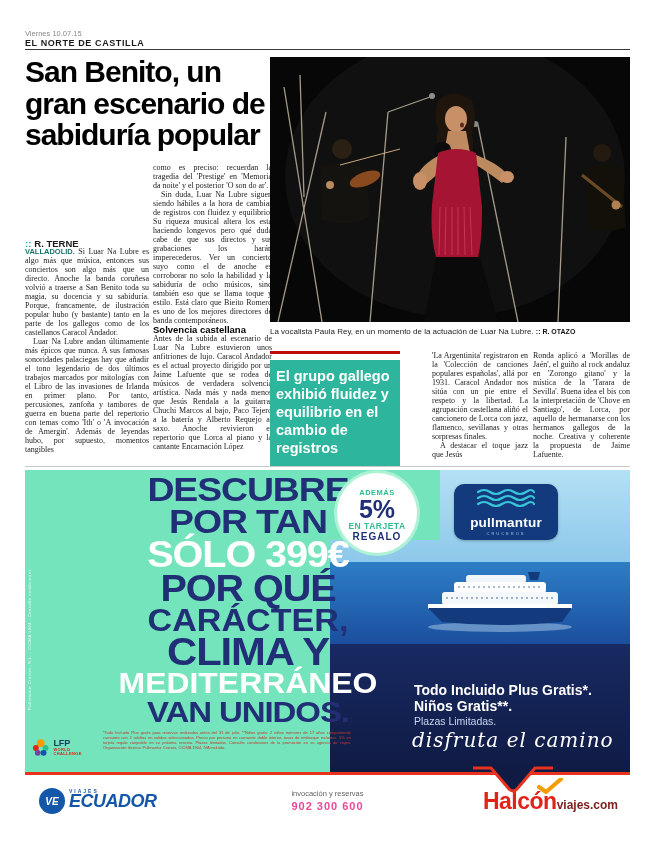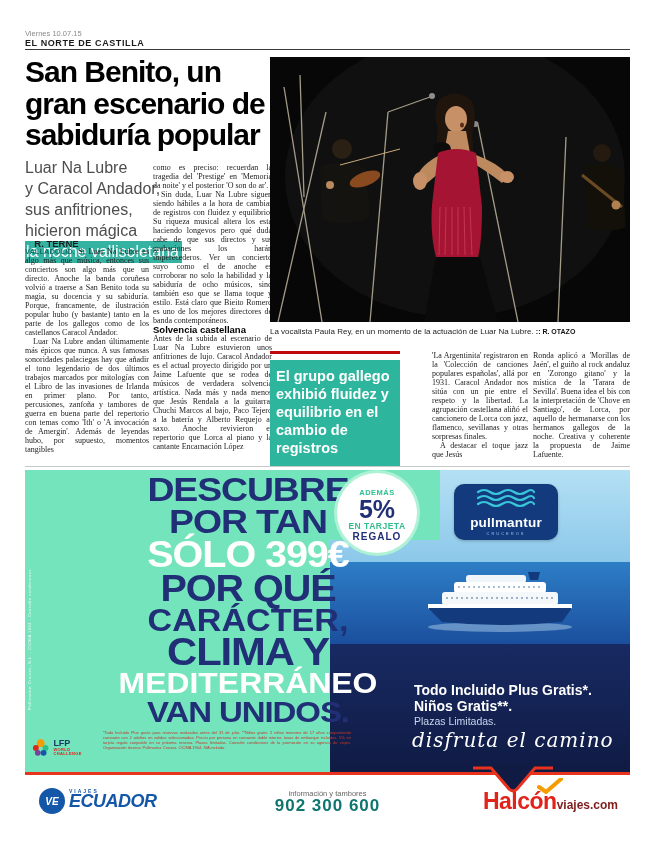--- a/index.html
+++ b/index.html
@@ -100,47 +100,40 @@
   
   .bar{left:25px;top:781px;right:20px;height:40px;display:flex;align-items:center;justify-content:space-between;
        padding:0 6px;box-sizing:border-box;}
   .ve{display:flex;align-items:flex-start;gap:4px;margin-left:8px;}
   .ve-globe{width:26px;height:26px;border-radius:50%;background:#1456a8;color:#fff;font-weight:800;
             font-style:italic;font-size:10px;display:flex;align-items:center;justify-content:center;}
   .ve-small{font-size:5px;font-weight:800;letter-spacing:2px;color:#1456a8;}
   .ve-big{font-size:18px;font-weight:800;font-style:italic;color:#1456a8;letter-spacing:-.5px;line-height:15px;}
   .phone-wrap{position:absolute;left:50%;transform:translateX(-50%);text-align:center;}
   .phone-label{font-size:7.5px;color:#666;}
-  .phone{font-size:17px;font-weight:800;color:#0f766e;letter-spacing:1px;line-height:16px;}
+  .phone{font-size:11px;font-weight:800;color:#ec4899;letter-spacing:1px;line-height:16px;}
   .halcon{position:relative;margin-right:6px;white-space:nowrap;}
   .halcon-name{font-size:23px;font-weight:800;color:#e2231a;letter-spacing:-.5px;}
   .halcon-suffix{font-size:12px;font-weight:700;color:#7f1d1d;}
   .halcon-check{position:absolute;left:54px;top:-10px;}
 </style>
 </head>
 <body>
 
 <div class="page">
 
   <div class="abs hdr">
     <div>
       <div class="hdr-date">Viernes 10.07.15</div>
       <div class="hdr-masthead">EL NORTE DE CASTILLA</div>
     </div>
   </div>
   <div class="abs hdr-rule"></div>
 
   <div class="abs headline">San Benito, un gran escenario de sabiduría popular</div>
-  <div class="abs subhead">
-    <span>Luar Na Lubre</span>
-    <span>y Caracol Andador,</span>
-    <span>sus anfitriones,</span>
-    <span>hicieron mágica</span>
-    <span class="hl">la noche vallisoletana</span>
-  </div>
   <div class="abs byline">
     <span class="marks">::</span><span>R. TERNE</span>
   </div>
 
   <div class="abs bodycol col1">
     <p><span class="place">VALLADOLID.</span> <span>Si Luar Na Lubre es algo más que música, entonces sus conciertos son algo más que un directo. Anoche la banda coruñesa volvió a traerse a San Benito toda su magia, su docencia y su sabiduría. Porque, francamente, de ilustración popular hubo (y bastante) tanto en la parte de los gallegos como de los castellanos Caracol Andador.</span></p>
     <p class="ind">Luar Na Lubre andan últimamente más épicos que nunca. A sus famosas sonoridades palaciegas hay que añadir el tono legendario de dos últimos trabajos marcados por mitologías con el Libro de las invasiones de Irlanda en primer plano. Por tanto, percusiones, zanfoña y tambores de guerra en buena parte del repertorio con temas como 'Ith' o 'A invocación de Amergin'. Además de leyendas hubo, por supuesto, momentos tangibles</p>
   </div>
   <div class="abs bodycol col2">
     <p>como es preciso: recuerdan la tragedia del 'Prestige' en 'Memoria da noite' y el posterior 'O son do ar'.</p>
@@ -310,21 +303,21 @@
 
   <div class="abs bar">
     <div class="ve">
       <div class="ve-globe">VE</div>
       <div>
         <div class="ve-small">VIAJES</div>
         <div class="ve-big">ECUADOR</div>
       </div>
     </div>
     <div class="phone-wrap">
-      <div class="phone-label">información y tambores</div>
+      <div class="phone-label">invocación y reservas</div>
       <div class="phone">902 300 600</div>
     </div>
     <div class="halcon">
       <svg class="halcon-check" width="26" height="16" viewBox="0 0 26 16">
         <path d="M2 9 L9 14 L24 1" fill="none" stroke="#f59c00" stroke-width="4" stroke-linecap="round"></path>
       </svg>
       <span class="halcon-name">Halcón</span><span class="halcon-suffix">viajes.com</span>
     </div>
   </div>
 

